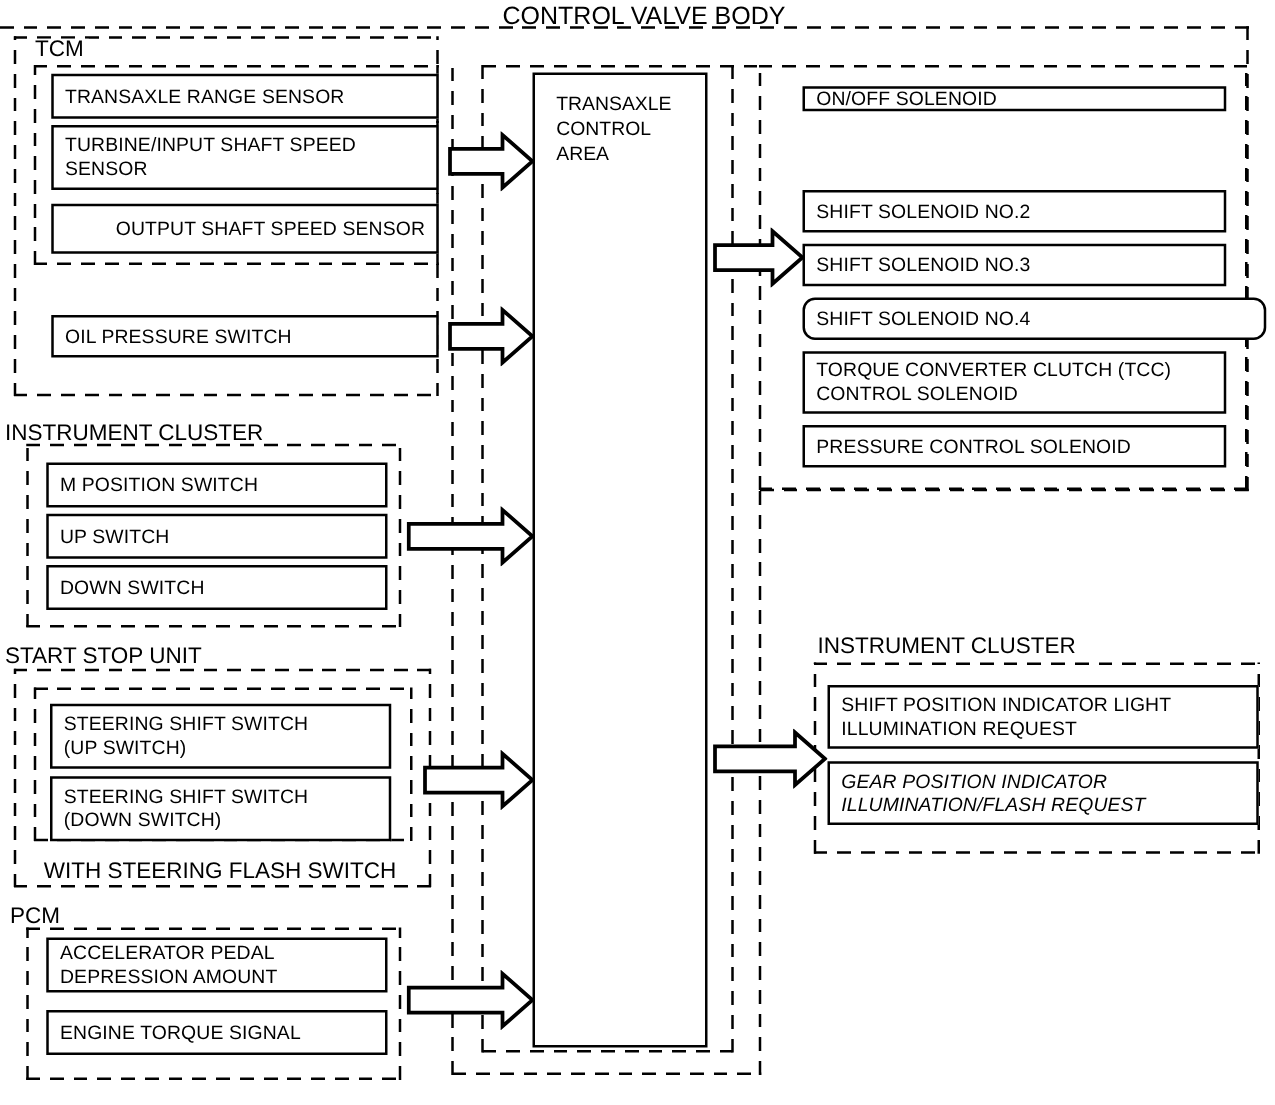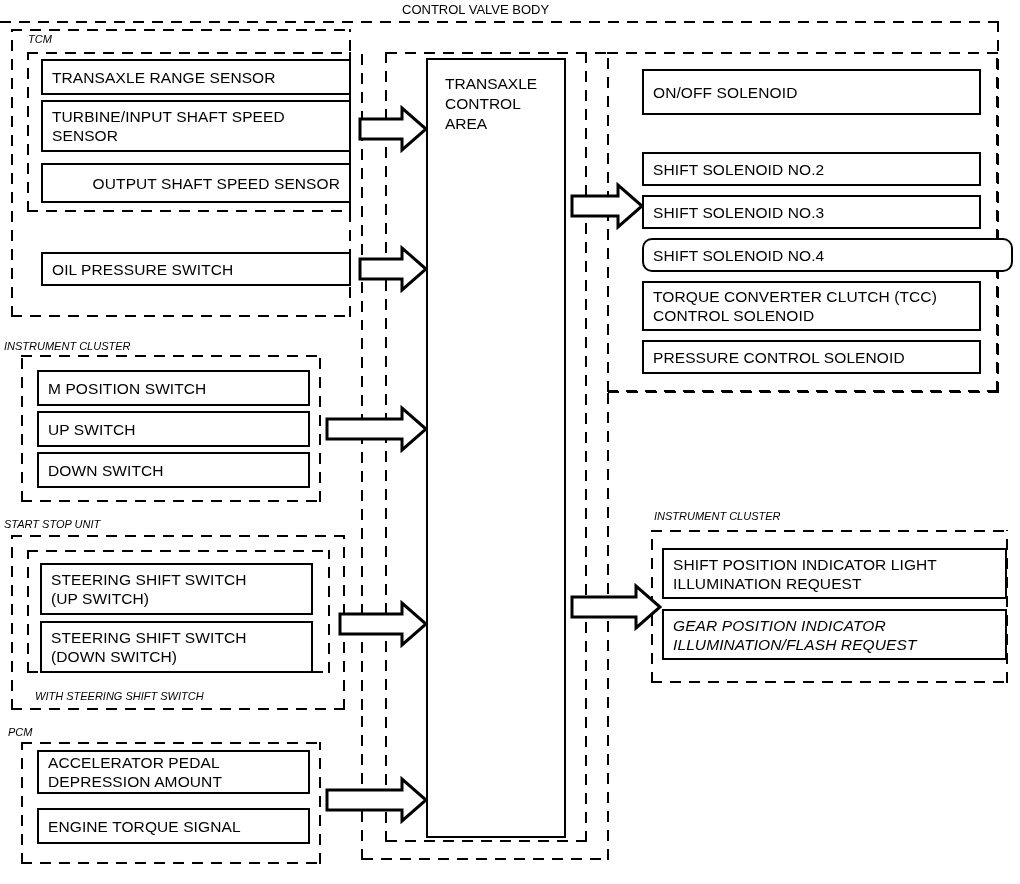--- a/index.html
+++ b/index.html
@@ -38,32 +38,31 @@
     position:absolute;height:2px;
     background-image:repeating-linear-gradient(90deg,#000 0 11px,transparent 11px 19px);
   }
   .dash-v{
     position:absolute;width:2px;
     background-image:repeating-linear-gradient(0deg,#000 0 11px,transparent 11px 19px);
   }
 
   .grp-label{
     position:absolute;
-    font-size:11px;
+    font-size:18px;
     line-height:17px;
     color:#000;
     white-space:nowrap;
     background:#fff;
     padding:0 4px;
-    font-style:italic;
   }
 
   .title{
     position:absolute;
-    font-size:13px;
+    font-size:20px;
     color:#000;
     white-space:nowrap;
     background:#fff;
     padding:0 6px;
   }
 
   
   .center-box{
     position:absolute;
     border:2.5px solid #000;
@@ -141,40 +140,40 @@
   <div class="dashed" style="left:27px;top:550px;width:303px;height:123px;"></div>
 
   <div class="solid-box twoline" style="left:40px;top:563px;width:273px;height:52px;">
     <span class="twoline">STEERING SHIFT SWITCH
 (UP SWITCH)</span>
   </div>
   <div class="solid-box twoline" style="left:40px;top:621px;width:273px;height:52px;">
     <span class="twoline">STEERING SHIFT SWITCH
 (DOWN SWITCH)</span>
   </div>
-  <div class="grp-label" style="left:31px;top:688px;background:transparent;">WITH STEERING SHIFT SWITCH</div>
+  <div class="grp-label" style="left:31px;top:688px;background:transparent;">WITH STEERING FLASH SWITCH</div>
 
   <div class="grp-label" style="left:4px;top:724px;">PCM</div>
   <div class="dashed" style="left:21px;top:742px;width:300px;height:122px;"></div>
 
   <div class="solid-box twoline" style="left:37px;top:750px;width:273px;height:44px;">
     <span class="twoline">ACCELERATOR PEDAL
 DEPRESSION AMOUNT</span>
   </div>
   <div class="solid-box" style="left:37px;top:808px;width:273px;height:36px;align-items:center;">
     <span>ENGINE TORQUE SIGNAL</span>
   </div>
 
   <div class="center-box" style="left:426px;top:58px;width:140px;height:780px;">TRANSAXLE
 CONTROL
 AREA</div>
 
   <div class="dashed" style="left:607px;top:52px;width:391px;height:340px;"></div>
 
-  <div class="solid-box" style="left:642px;top:69px;width:339px;height:46px;">
+  <div class="solid-box" style="left:642px;top:69px;width:339px;height:20px;">
     <span>ON/OFF SOLENOID</span>
   </div>
   <div class="solid-box" style="left:642px;top:152px;width:339px;height:34px;">
     <span>SHIFT SOLENOID NO.2</span>
   </div>
   <div class="solid-box" style="left:642px;top:195px;width:339px;height:34px;">
     <span>SHIFT SOLENOID NO.3</span>
   </div>
   <div class="solid-box" style="left:642px;top:238px;width:371px;height:34px;border-radius:10px;">
     <span>SHIFT SOLENOID NO.4</span>

